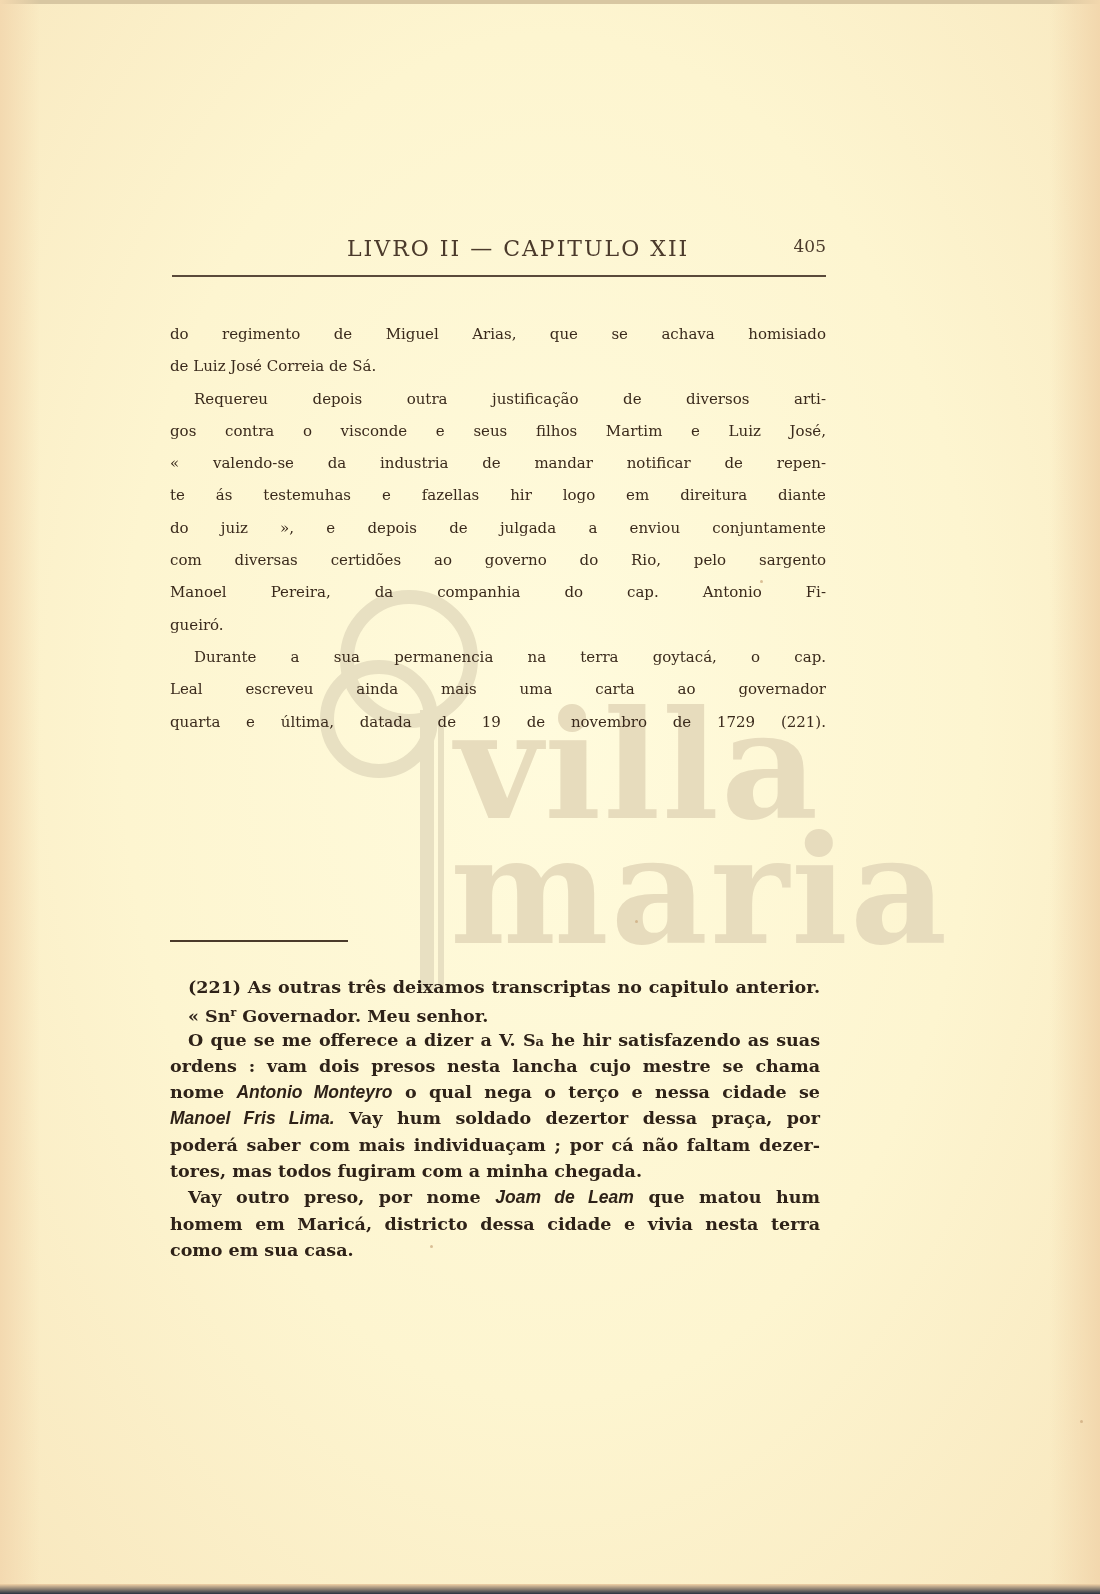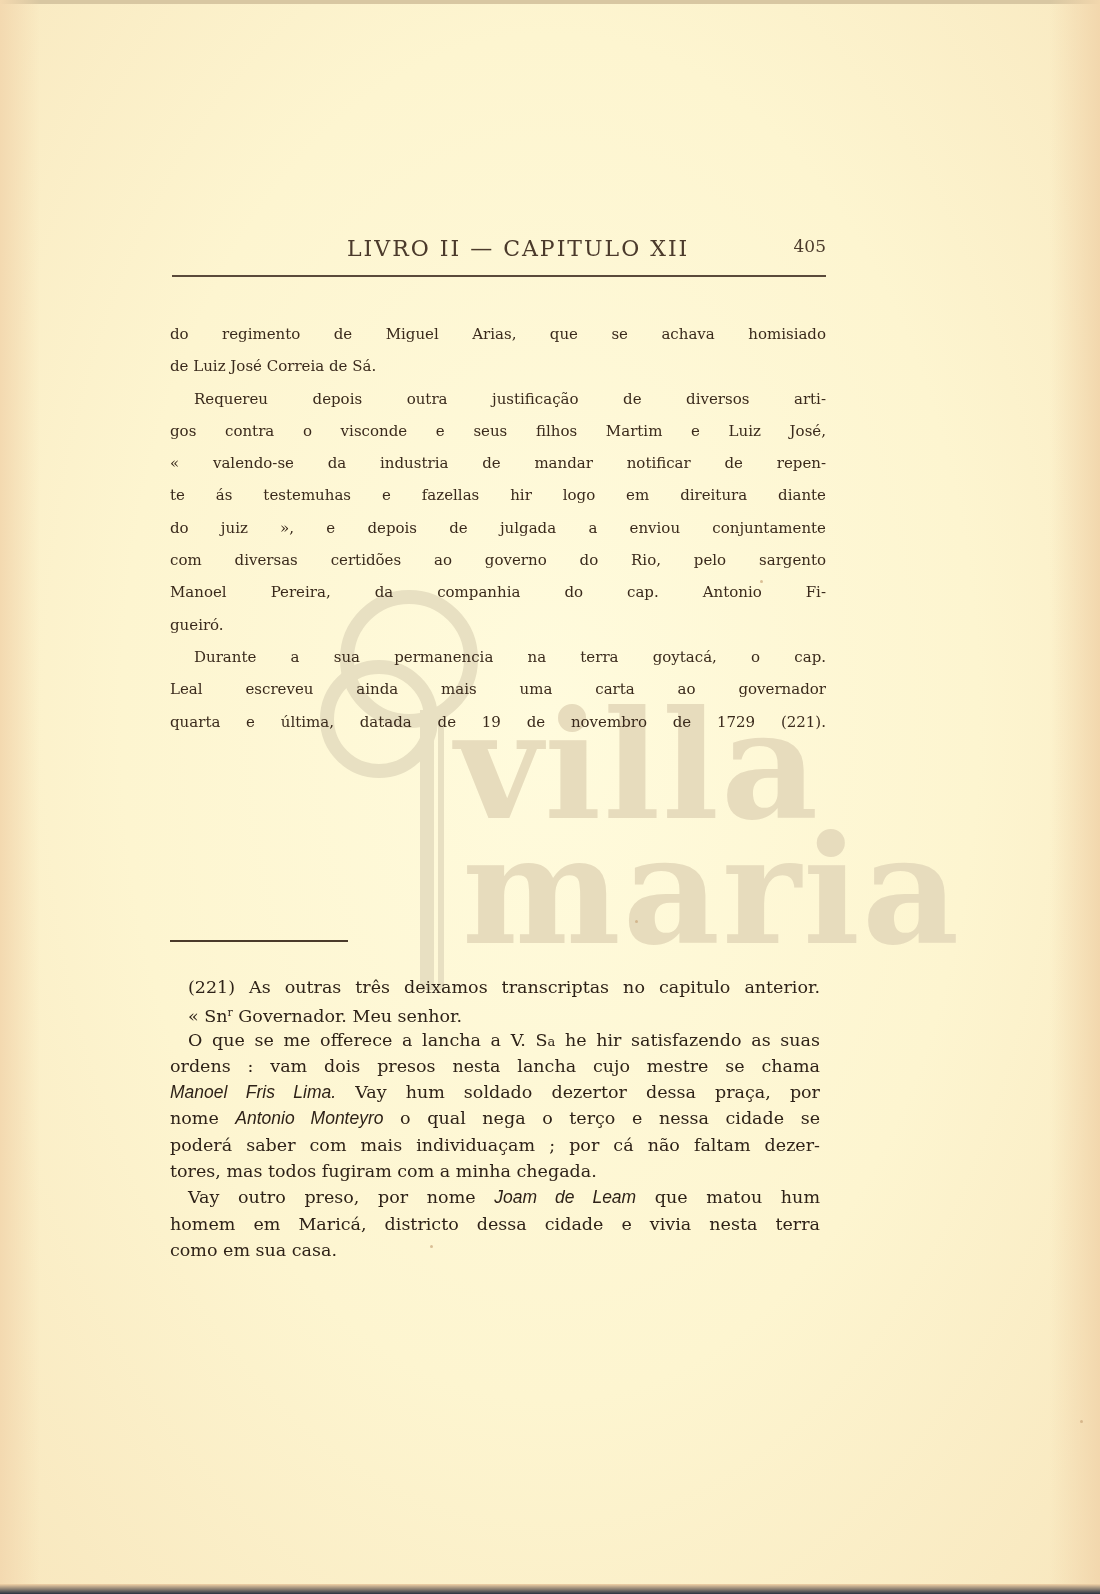--- a/index.html
+++ b/index.html
@@ -54,21 +54,21 @@
     .wm-bar.b1 { left: 120px; top: 120px; width: 14px; height: 280px; }
     .wm-bar.b2 { left: 138px; top: 120px; width: 6px; height: 280px; }
     .wm-word {
       position: absolute;
       font-family: "DejaVu Serif", serif;
       font-weight: bold;
       color: #e7dcbd;
       letter-spacing: 2px;
     }
     .wm-word.w1 { left: 155px; top: 100px; font-size: 150px; line-height: 150px; }
-    .wm-word.w2 { left: 150px; top: 225px; font-size: 150px; line-height: 150px; margin-left: 12px; }
+    .wm-word.w2 { left: 150px; top: 225px; font-size: 150px; line-height: 150px; }
 
     
     .running-head {
       position: absolute;
       left: 172px; top: 236px;
       width: 654px; height: 30px;
     }
     .rh-title {
       position: absolute;
       left: 175px; top: 0;
@@ -118,20 +118,21 @@
     }
 
     
     .footnotes {
       position: absolute;
       left: 170px; top: 974px;
       width: 650px;
       font-size: 17.5px;
       line-height: 26.3px;
       color: #2e2218;
+      font-weight: bold;
     }
     .fline {
       display: block;
       white-space: nowrap;
       text-align: justify;
       text-align-last: justify;
       height: 26.3px;
     }
     .fline.last { text-align-last: left; }
     .fline.indent { padding-left: 18px; }
@@ -184,24 +185,24 @@
     <span class="line indent">Durante a sua permanencia na terra goytacá, o cap.</span>
     <span class="line">Leal escreveu ainda mais uma carta ao governador</span>
     <span class="line">quarta e última, datada de 19 de novembro de 1729 (221).</span>
   </div>
 
   <div class="fn-rule"></div>
 
   <div class="footnotes">
     <span class="fline indent">(221) As outras três deixamos transcriptas no capitulo anterior.</span>
     <span class="fline indent short"><span>« Sn</span><sup class="sm">r</sup><span> Governador. Meu senhor.</span></span>
-    <span class="fline indent"><span>O que se me offerece a lancha a V. S</span><span class="small-sa">a</span><span> he hir satisfazendo as suas</span></span>
+    <span class="fline indent"><span>O que se me offerece a dizer a V. S</span><span class="small-sa">a</span><span> he hir satisfazendo as suas</span></span>
     <span class="fline">ordens : vam dois presos nesta lancha cujo mestre se chama</span>
+    <span class="fline"><span>nome </span><em class="it">Antonio Monteyro</em><span> o qual nega o terço e nessa cidade se</span></span>
     <span class="fline"><em class="it">Manoel Fris Lima.</em><span> Vay hum soldado dezertor dessa praça, por</span></span>
-    <span class="fline"><span>nome </span><em class="it">Antonio Monteyro</em><span> o qual nega o terço e nessa cidade se</span></span>
     <span class="fline">poderá saber com mais individuaçam ; por cá não faltam dezer-</span>
     <span class="fline last">tores, mas todos fugiram com a minha chegada.</span>
     <span class="fline indent"><span>Vay outro preso, por nome </span><em class="it">Joam de Leam</em><span> que matou hum</span></span>
     <span class="fline">homem em Maricá, districto dessa cidade e vivia nesta terra</span>
     <span class="fline last">como em sua casa.</span>
   </div>
 
   <div class="speck" style="left:760px;top:580px;"></div>
   <div class="speck" style="left:635px;top:920px;"></div>
   <div class="speck" style="left:430px;top:1245px;"></div>

